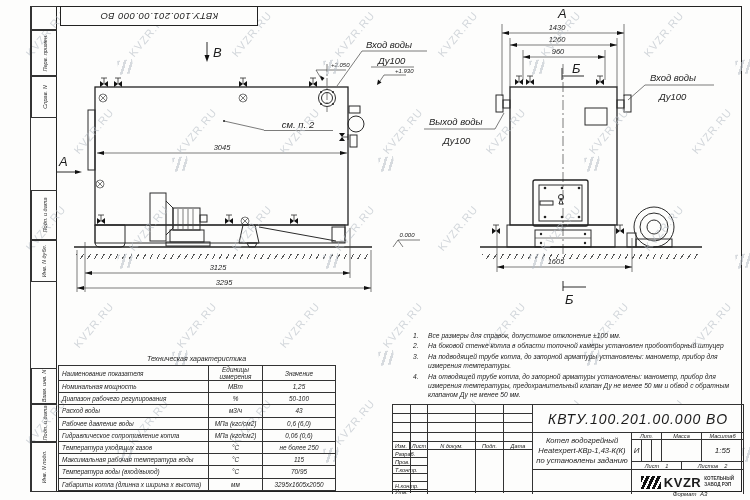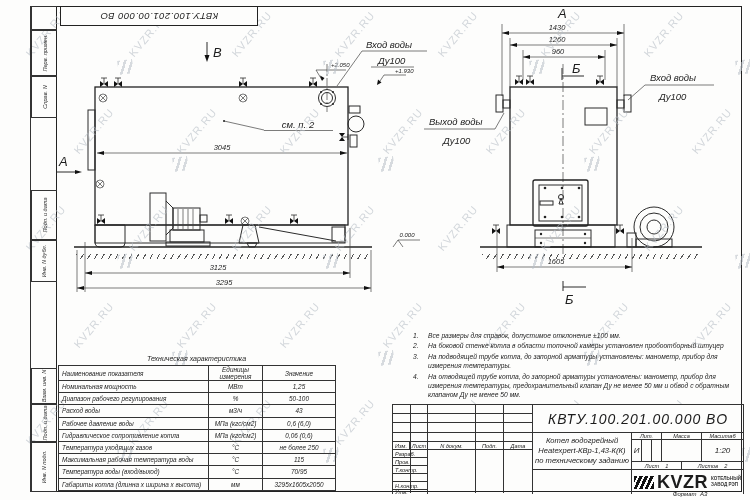--- a/index.html
+++ b/index.html
@@ -41,21 +41,21 @@
   table.sp th{text-align:center;height:15px;}
   table.sp td.c{text-align:center;}
   
   #tb{position:absolute;left:392px;top:404px;width:350px;height:88px;border:1.5px solid #222;box-sizing:border-box;z-index:4;background:#fdfdfc;}
   .cell{position:absolute;border:1px solid #333;box-sizing:border-box;font-size:5.6px;font-style:italic;display:flex;align-items:center;justify-content:center;overflow:hidden;}
   .cl{justify-content:flex-start;padding-left:2px;}
   #docnum{font-size:14px;letter-spacing:1px;}
   #desc{flex-direction:column;font-size:7.6px;line-height:1.35;text-align:center;}
   .logo{display:flex;align-items:center;gap:3px;}
   .logoicon{width:20px;height:13px;background:repeating-linear-gradient(115deg,#111 0 3px,#fdfdfc 3px 5px);}
-  .logotxt{font-size:18px;font-weight:bold;font-style:normal;letter-spacing:.5px;}
+  .logotxt{font-size:13px;font-weight:bold;font-style:normal;letter-spacing:.5px;}
   .logosub{font-size:4.6px;font-style:normal;line-height:1.25;font-weight:bold;color:#333;}
   #fmt{position:absolute;left:640px;top:491px;width:100px;font-size:6px;font-style:italic;z-index:4;text-align:center;}
 </style>
 </head>
 <body>
 
 <div class="sheet">
 
   <div id="wm">
       <span class="wmtxt" style="left: 18px; top: 28px;">KVZR.RU</span>
@@ -498,41 +498,41 @@
     <div class="cell cl" style="left:-1px;top:76px;width:36px;height:9px;">
         <span>Н.контр.</span>
       </div>
     <div class="cell cl" style="left:-1px;top:84px;width:36px;height:5px;border-bottom:none;">
         <span>Утв.</span>
       </div>
 
     <div class="cell" style="left:139px;top:27px;width:100px;height:38px;" id="desc">
       <span>Котел водогрейный</span>
       <span>Heatexpert-КВр-1,43-К(К)</span>
-      <span>по техническому заданию</span>
+      <span>по установлены заданию</span>
     </div>
     <div class="cell" style="left:139px;top:64px;width:100px;height:25px;border-bottom:none;"></div>
 
     <div class="cell" style="left:238px;top:27px;width:31px;height:8px;">
         <span>Лит.</span>
       </div>
     <div class="cell" style="left:268px;top:27px;width:41px;height:8px;">
         <span>Масса</span>
       </div>
     <div class="cell" style="left:308px;top:27px;width:43px;height:8px;">
         <span>Масштаб</span>
       </div>
     <div class="cell" style="left:238px;top:34px;width:11px;height:23px;font-size:8px;">
         <span>И</span>
       </div>
     <div class="cell" style="left:248px;top:34px;width:11px;height:23px;"></div>
     <div class="cell" style="left:258px;top:34px;width:11px;height:23px;"></div>
     <div class="cell" style="left:268px;top:34px;width:41px;height:23px;"></div>
     <div class="cell" style="left:308px;top:34px;width:43px;height:23px;font-size:8px;">
-        <span>1:20</span>
+        <span>1:55</span>
       </div>
 
     <div class="cell" style="left:238px;top:56px;width:51px;height:9px;gap:6px;">
         <span>Лист</span>
         <span>1</span>
       </div>
     <div class="cell" style="left:288px;top:56px;width:63px;height:9px;gap:6px;">
         <span>Листов</span>
         <span>2</span>
       </div>

